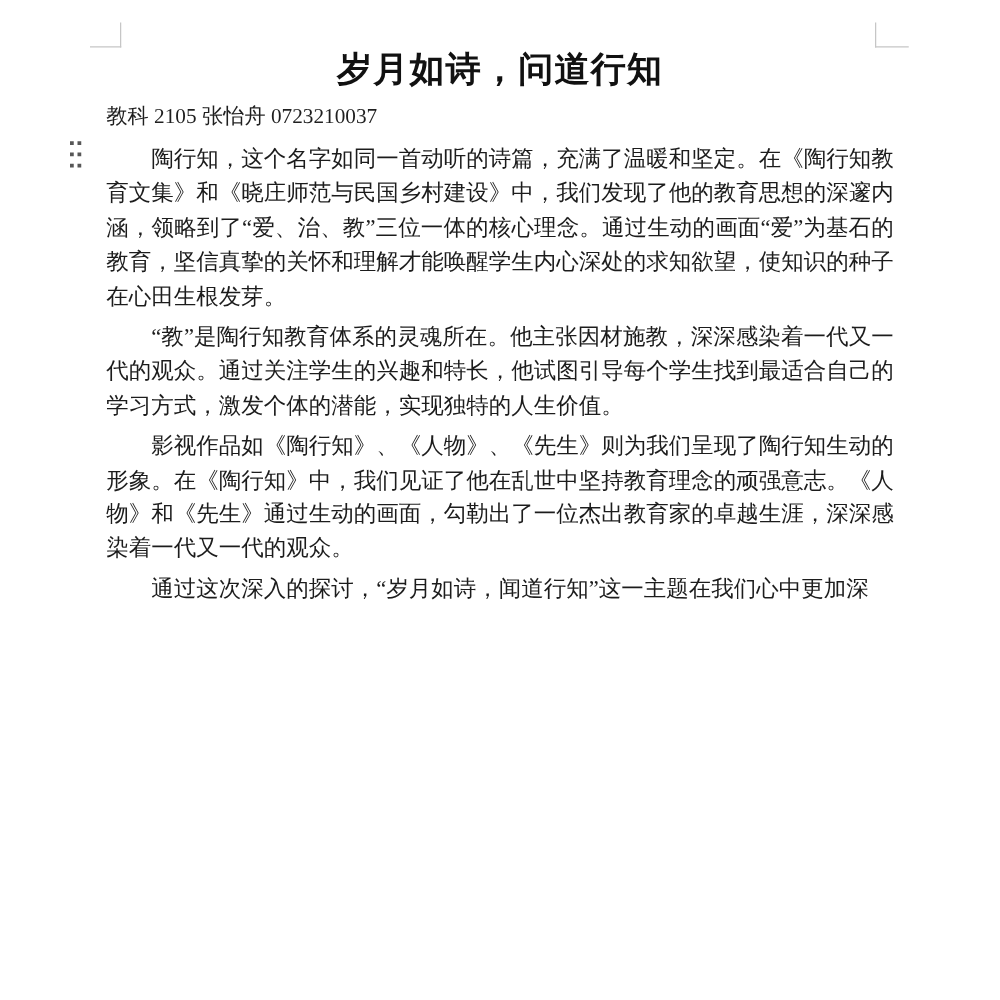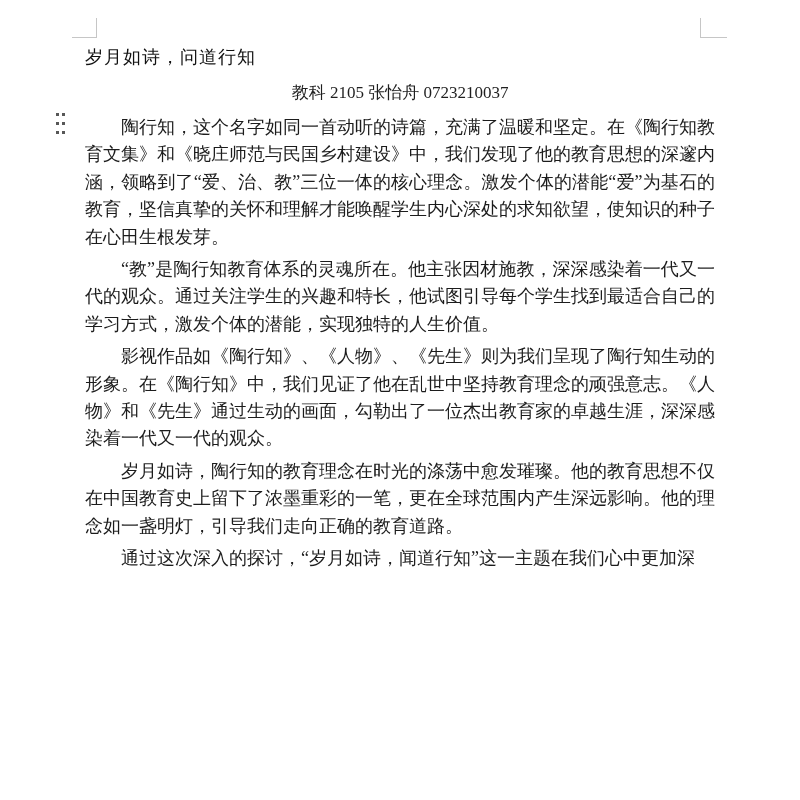--- a/index.html
+++ b/index.html
@@ -48,31 +48,32 @@
       0 18px 0 #575757,
       6px 18px 0 #575757;
   }
   .content {
     position: absolute;
     left: 85px;
     top: 40px;
     width: 630px;
   }
   .doc-title {
-    font-size: 18px;
-    font-weight: normal;
+    font-size: 28px;
+    font-weight: bold;
+    text-align: center;
     line-height: 34px;
     color: #111111;
     letter-spacing: 1px;
   }
   .author-line {
     margin-top: 6px;
     font-size: 17px;
     line-height: 26px;
-    text-align: center;
+    text-align: left;
     color: #1f1f1f;
   }
   .doc-body {
     margin-top: 8px;
   }
   .doc-body p {
     font-size: 18px;
     line-height: 27.4px;
     text-align: justify;
     text-indent: 2em;
@@ -92,21 +93,20 @@
 
   <div class="drag-handle"></div>
 
   <div class="content">
 
     <h1 class="doc-title">岁月如诗，问道行知</h1>
 
     <div class="author-line">教科 2105 张怡舟 0723210037</div>
 
     <div class="doc-body">
-      <p>陶行知，这个名字如同一首动听的诗篇，充满了温暖和坚定。在《陶行知教育文集》和《晓庄师范与民国乡村建设》中，我们发现了他的教育思想的深邃内涵，领略到了“爱、治、教”三位一体的核心理念。激发个体的潜能“爱”为基石的教育，坚信真挚的关怀和理解才能唤醒学生内心深处的求知欲望，使知识的种子在心田生根发芽。</p>
+      <p>陶行知，这个名字如同一首动听的诗篇，充满了温暖和坚定。在《陶行知教育文集》和《晓庄师范与民国乡村建设》中，我们发现了他的教育思想的深邃内涵，领略到了“爱、治、教”三位一体的核心理念。通过生动的画面“爱”为基石的教育，坚信真挚的关怀和理解才能唤醒学生内心深处的求知欲望，使知识的种子在心田生根发芽。</p>
       <p>“教”是陶行知教育体系的灵魂所在。他主张因材施教，深深感染着一代又一代的观众。通过关注学生的兴趣和特长，他试图引导每个学生找到最适合自己的学习方式，激发个体的潜能，实现独特的人生价值。</p>
       <p>影视作品如《陶行知》、《人物》、《先生》则为我们呈现了陶行知生动的形象。在《陶行知》中，我们见证了他在乱世中坚持教育理念的顽强意志。《人物》和《先生》通过生动的画面，勾勒出了一位杰出教育家的卓越生涯，深深感染着一代又一代的观众。</p>
-      <p>岁月如诗，陶行知的教育理念在时光的涤荡中愈发璀璨。他的教育思想不仅在中国教育史上留下了浓墨重彩的一笔，更在全球范围内产生深远影响。他的理念如一盏明灯，引导我们走向正确的教育道路。</p>
       <p>通过这次深入的探讨，“岁月如诗，闻道行知”这一主题在我们心中更加深</p>
     </div>
 
   </div>
 </div>
 
 </body></html>

